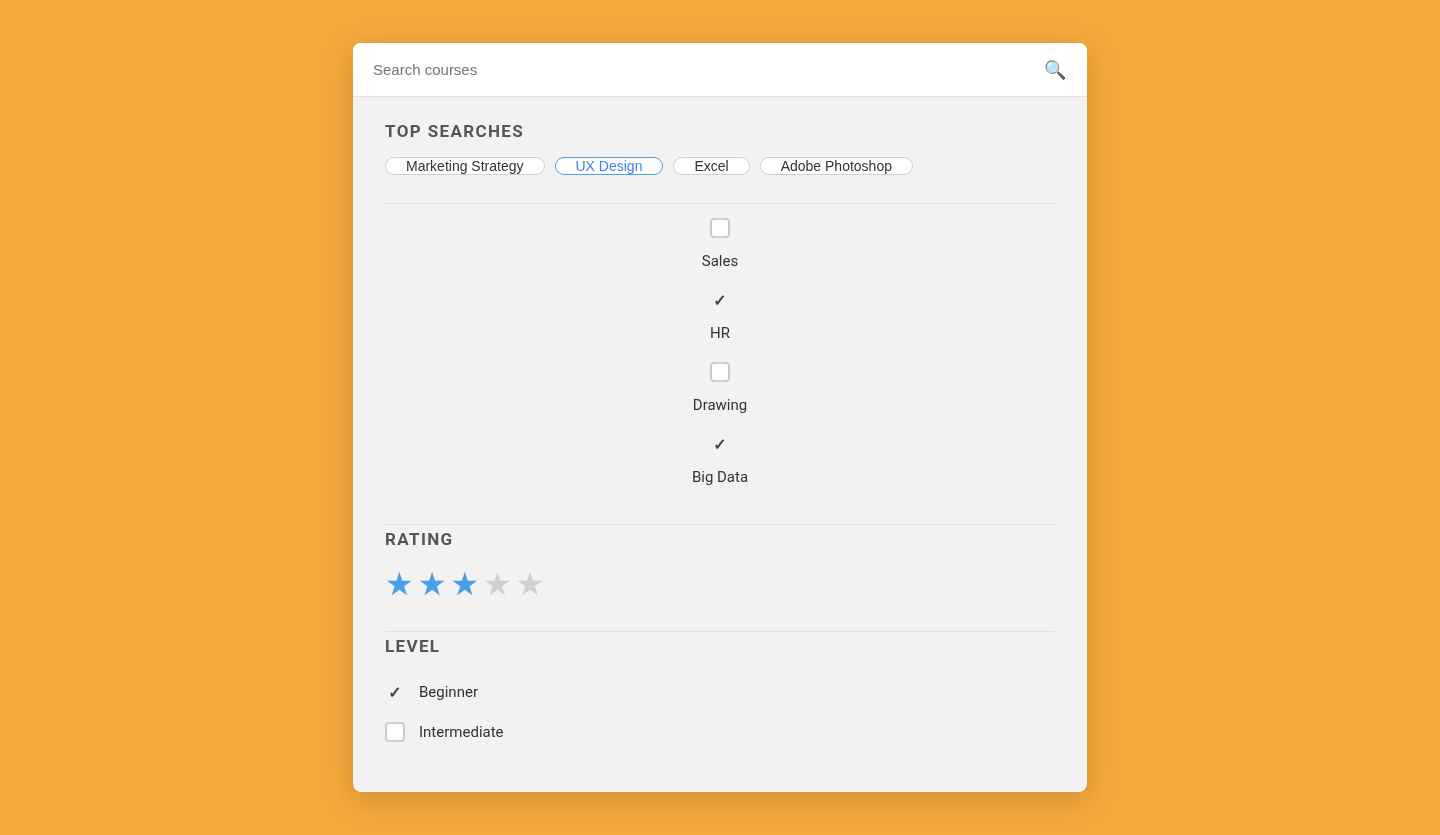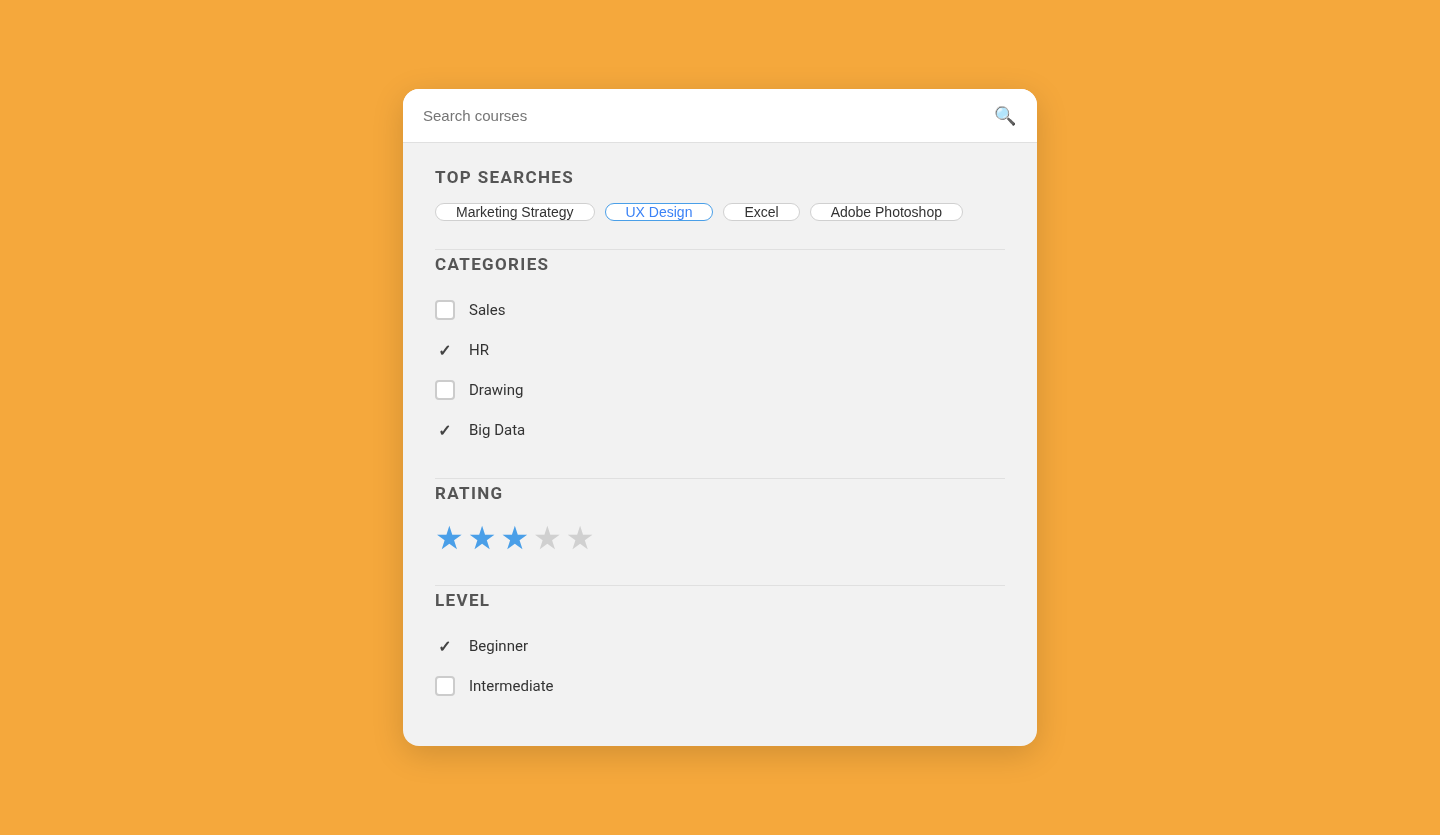--- a/index.html
+++ b/index.html
@@ -12,23 +12,23 @@
       width: 1440px;
       height: 835px;
       background-color: #F5A83C;
       display: flex;
       align-items: center;
       justify-content: center;
       font-family: -apple-system, BlinkMacSystemFont, 'Segoe UI', Roboto, sans-serif;
     }
 
     .panel {
-      width: 634px;
+      width: 734px;
       background: #F2F2F2;
-      border-radius: 16px;
+      border-radius: 8px;
       overflow: hidden;
       box-shadow: 0 8px 32px rgba(0,0,0,0.15);
     }
 
     .search-bar {
       background: #FFFFFF;
       padding: 16px 20px;
       display: flex;
       align-items: center;
       border-bottom: 1px solid #E0E0E0;
@@ -92,20 +92,21 @@
     .categories-section {
       margin-bottom: 28px;
     }
 
     .category-item {
       display: flex;
       align-items: center;
       gap: 14px;
       padding: 10px 0;
       cursor: pointer;
+      flex-direction: column;
     }
 
     .checkbox {
       width: 20px;
       height: 20px;
       border-radius: 4px;
       border: 2px solid #CCCCCC;
       background: #FFFFFF;
       display: flex;
       align-items: center;
@@ -187,21 +188,20 @@
         <button class="tag">Marketing Strategy</button>
         <button class="tag active">UX Design</button>
         <button class="tag">Excel</button>
         <button class="tag">Adobe Photoshop</button>
       </div>
     </div>
 
     <div class="divider"></div>
 
     <div class="categories-section">
-      <div class="section-title">CATEGORIES</div>
 
       <div class="category-item">
         <div class="checkbox"></div>
         <span class="category-label">Sales</span>
       </div>
 
       <div class="category-item">
         <div class="checkbox checked">
           <span class="checkmark">✓</span>
         </div>

